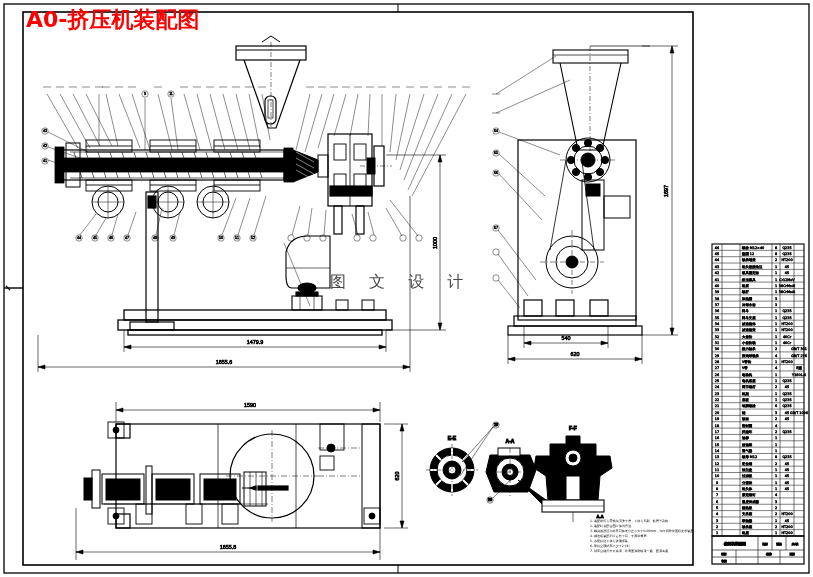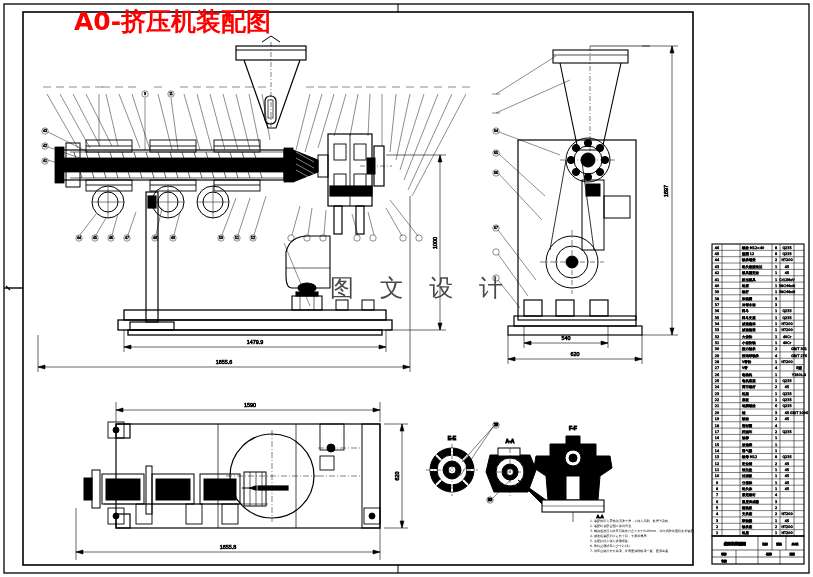--- a/index.html
+++ b/index.html
@@ -7,24 +7,24 @@
        font-family:"Liberation Sans","DejaVu Sans",sans-serif;}
   #stage{position:relative;width:813px;height:577px;background:#ffffff;}
   svg{display:block;}
   .dimtxt{font-family:"Liberation Sans",sans-serif;font-size:5.4px;fill:#000;text-anchor:middle;}
   .dimtxtv{font-family:"Liberation Sans",sans-serif;font-size:5.4px;fill:#000;text-anchor:middle;}
   .baln{font-family:"Liberation Sans",sans-serif;font-size:3.6px;fill:#000;text-anchor:middle;dominant-baseline:middle;}
   .seclbl{font-family:"Liberation Sans",sans-serif;font-size:5px;fill:#000;text-anchor:middle;font-weight:bold;}
   .notetxt{font-family:"DejaVu Sans",sans-serif;font-size:3.1px;fill:#000;}
   .tbtxt-c{font-family:"DejaVu Sans",sans-serif;font-size:2.6px;fill:#000;text-anchor:middle;}
   #title{position:absolute;left:26px;top:9px;font-family:"DejaVu Sans",sans-serif;
-         font-size:25px;font-weight:bold;color:#ff0000;letter-spacing:0px;
-         white-space:nowrap;line-height:1;margin-left:48px;}
+         font-size:22px;font-weight:bold;color:#ff0000;letter-spacing:0px;
+         white-space:nowrap;line-height:1;}
   #wm{position:absolute;left:330px;top:272px;font-family:"DejaVu Serif",serif;
-      font-size:24px;color:#3a3a3a;letter-spacing:9px;white-space:nowrap;opacity:.92;}
+      font-size:16px;color:#3a3a3a;letter-spacing:9px;white-space:nowrap;opacity:.92;}
 </style>
 </head>
 <body>
 
 <div id="stage">
 
   <div id="title">A0-挤压机装配图</div>
   <div id="wm">图 文 设 计</div>
 
   <svg width="813" height="577" viewBox="0 0 813 577">

